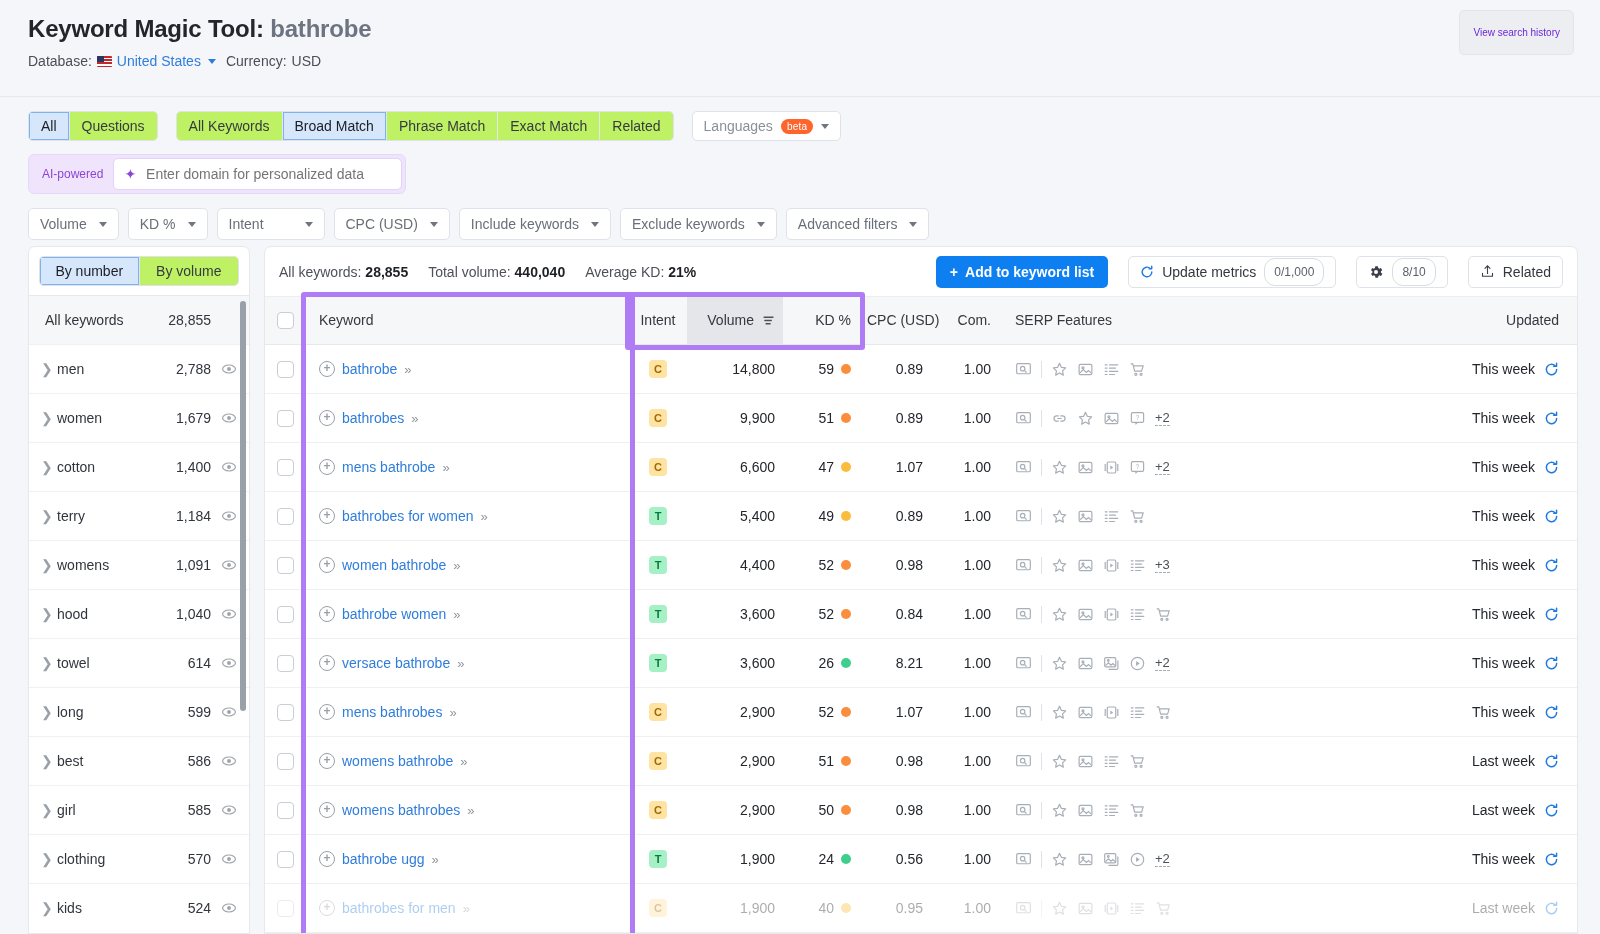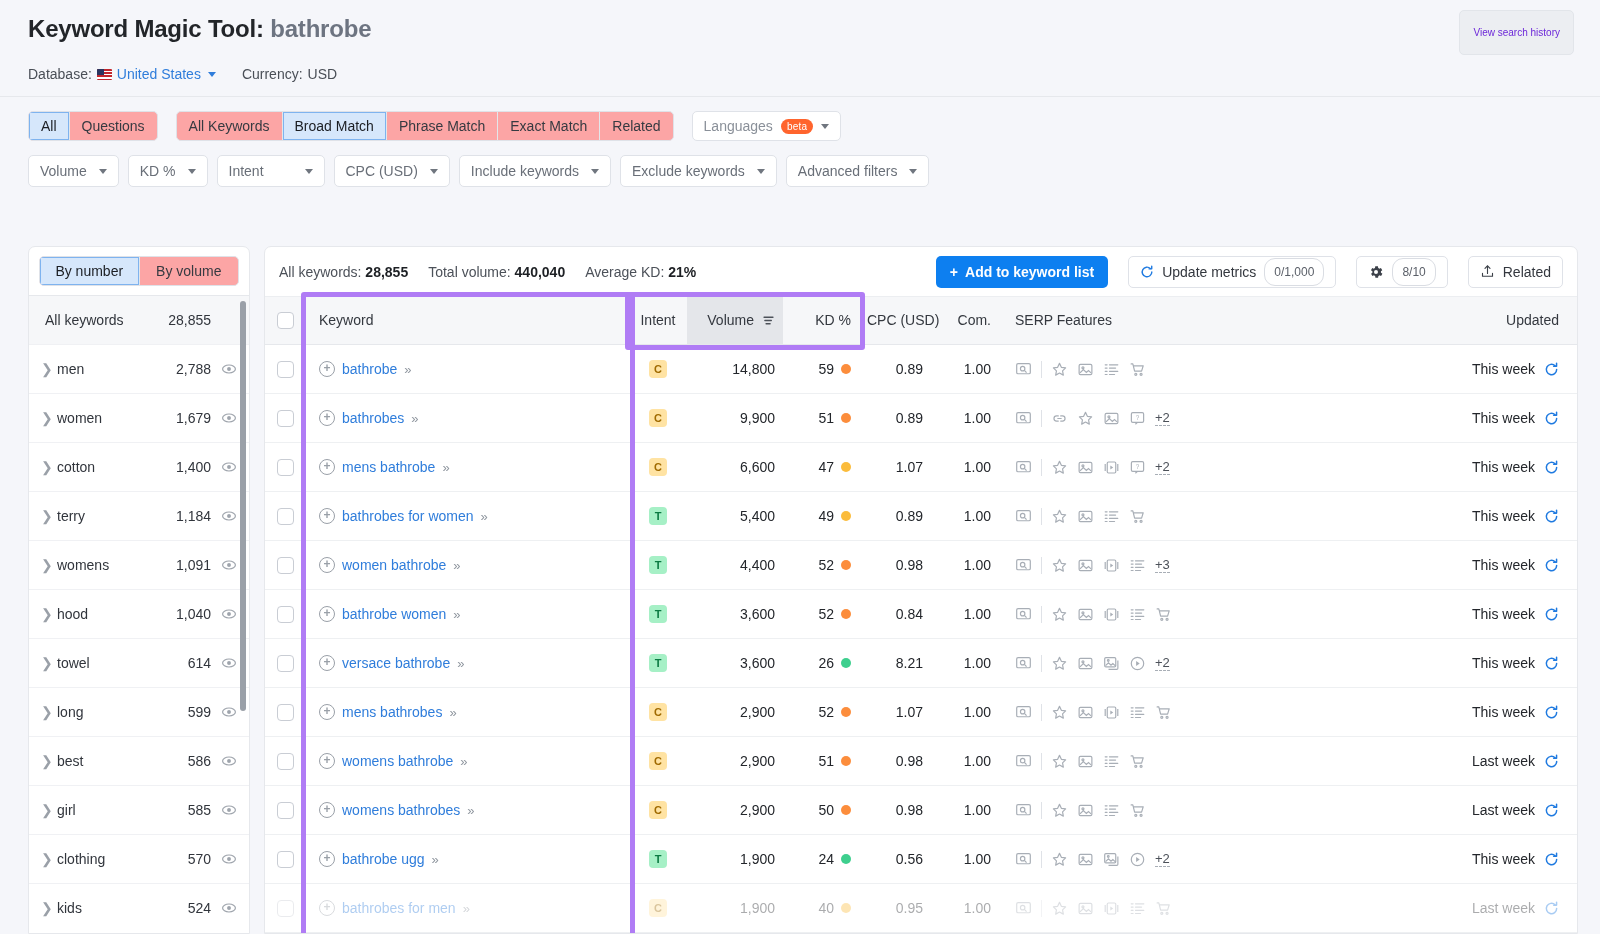--- a/index.html
+++ b/index.html
@@ -24,26 +24,26 @@
   .page-title {
     font-size: 24px;
     font-weight: bold;
     color: #222529;
     letter-spacing: -0.2px;
     margin: 0;
     line-height: 30px;
   }
   .page-title .query { color: #6d7481; font-weight: bold; }
   .meta-row {
-    margin-top: 22px;
+    margin-top: 9px;
     font-size: 14px;
     color: #4a4f57;
     display: flex;
     align-items: center;
-    gap: 26px;
+    gap: 10px;
   }
   .meta-item { display:flex; align-items:center; gap:5px; }
   .db-link { color:#2f7ddb; cursor:pointer; }
   .flag {
     display:inline-block; width:15px; height:11px;
     position: relative; overflow:hidden; border-radius:1px;
     background: #fff; vertical-align: -1px;
   }
   .flag .stripes {
     position:absolute; inset:0;
@@ -73,21 +73,21 @@
     padding:16px 13px;
     cursor:pointer;
   }
   .hdr-sep { height:1px; background:#e6e8ec; }
 
   
   .filterbar { padding: 14px 28px 0 28px; background:#f5f6fa; }
   .seg-row { display:flex; align-items:center; gap:18px; }
   .seg {
     display:flex;
-    background:#fca5a5;
+    background:#bef264;
     border:1px solid #dfe2e8;
     border-radius:5px;
     overflow:hidden;
     height:30px;
   }
   .seg .sv {
     padding:0 12px;
     height:28px;
     line-height:28px;
     font-size:14px;
@@ -345,20 +345,29 @@
       <div class="sv">Exact Match</div>
       <div class="sv">Related</div>
     </div>
     <div class="lang-box">
       <span>Languages</span>
       <span class="badge-beta">beta</span>
       <span class="caret-g"></span>
     </div>
   </div>
 
+  <div class="ai-row">
+    <div class="ai-wrap">
+      <span class="ai-tag">AI-powered</span>
+      <div class="ai-input">
+        <span class="spark">✦</span>
+        <input type="text" placeholder="Enter domain for personalized data" style="">
+      </div>
+    </div>
+  </div>
 
   <div class="dd-row">
     <div class="dd">
         <span>Volume</span>
         <span class="caret-g"></span>
       </div>
     <div class="dd">
         <span>KD %</span>
         <span class="caret-g"></span>
       </div>

